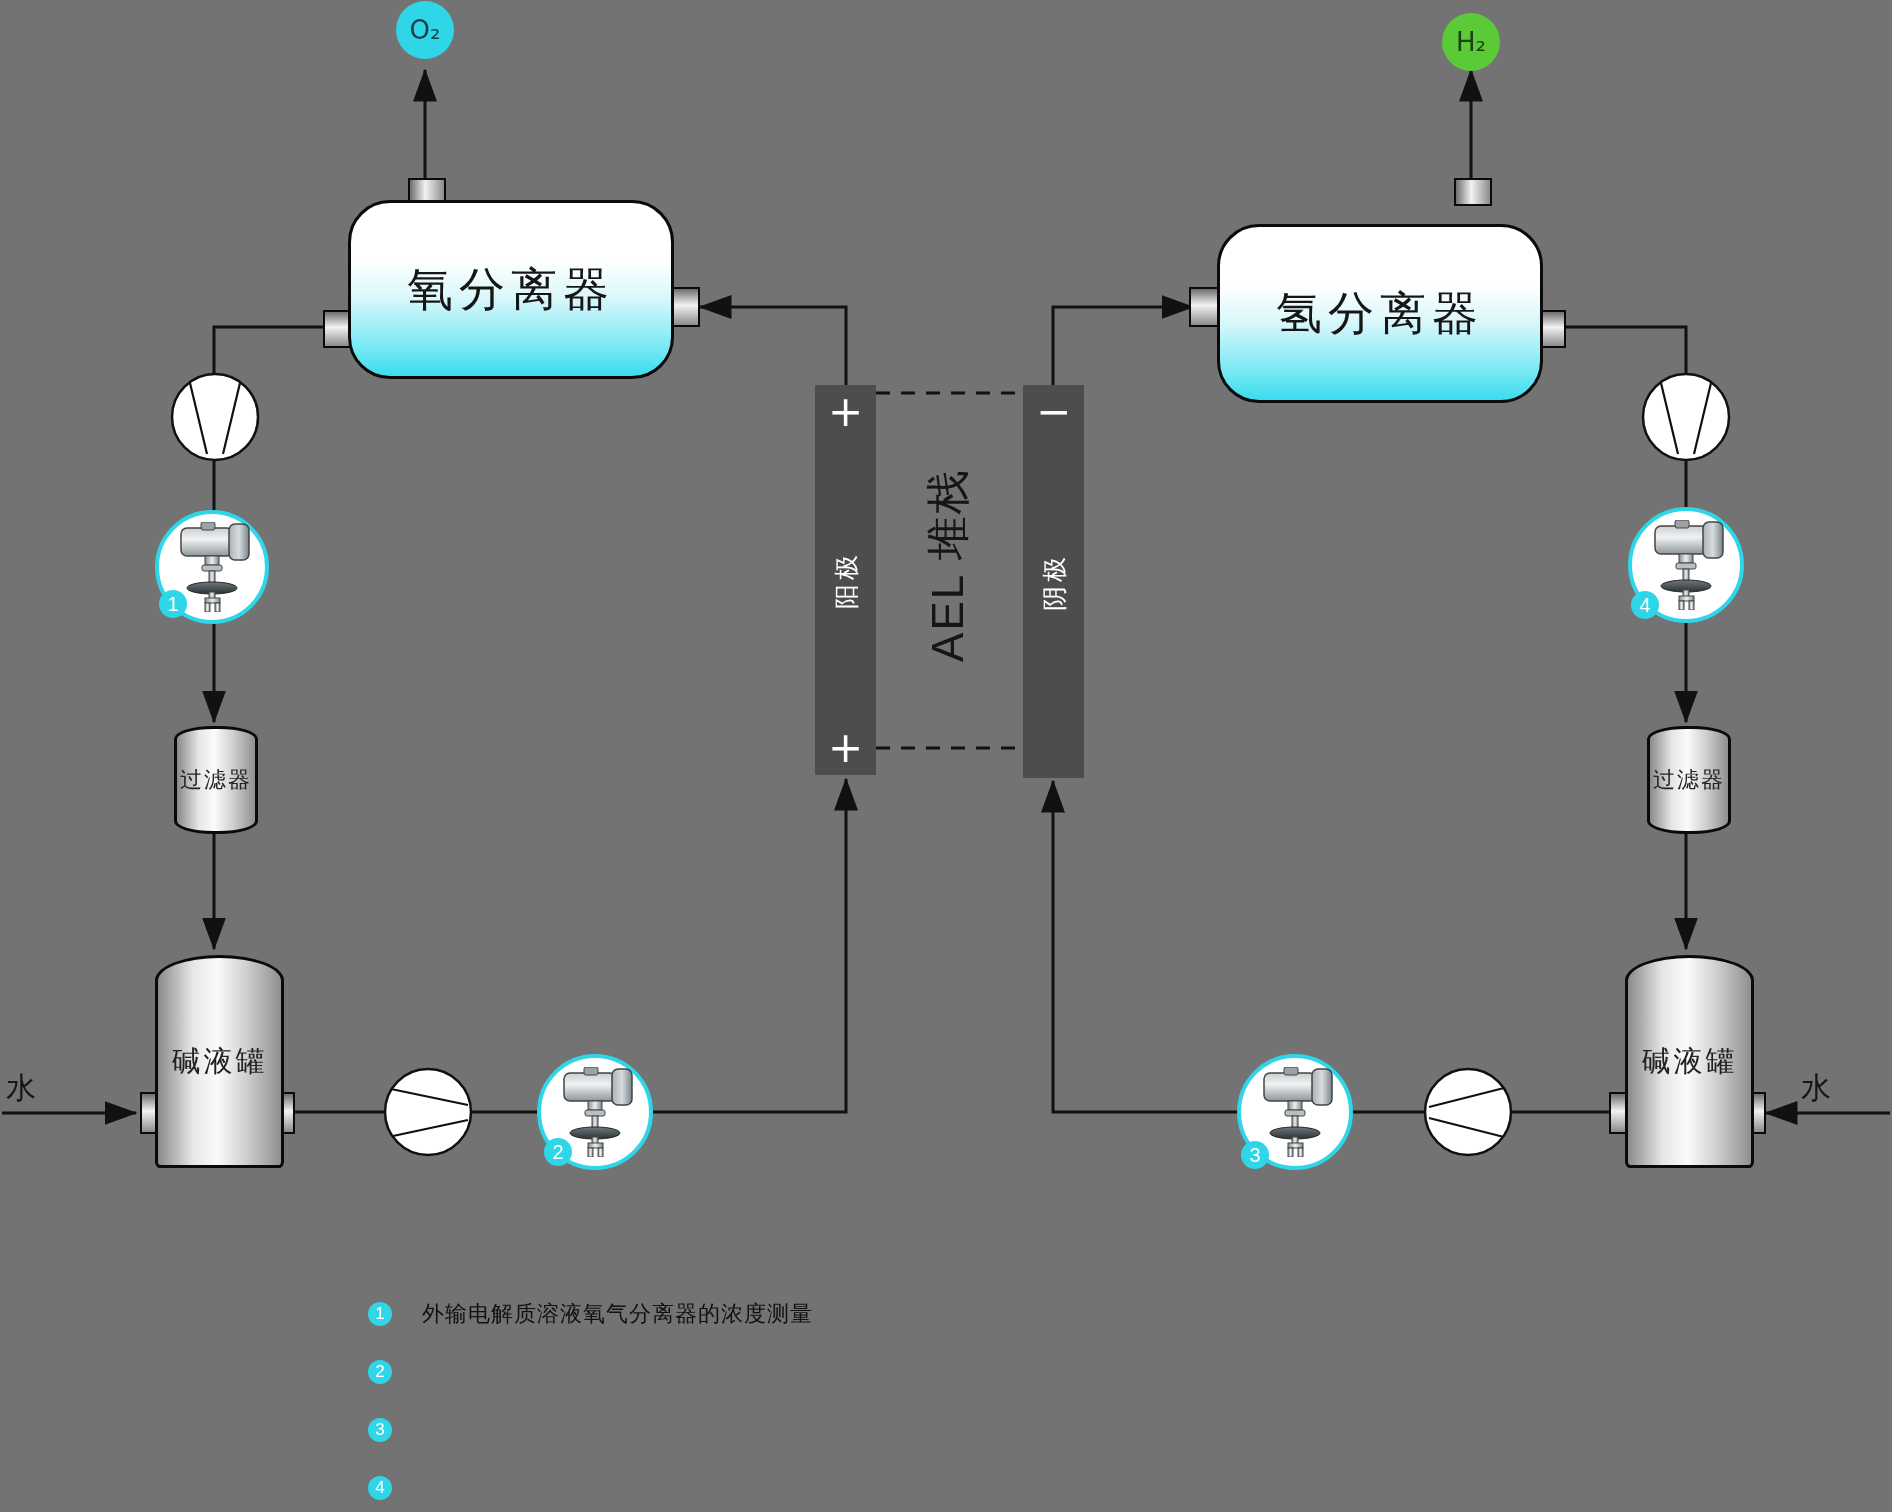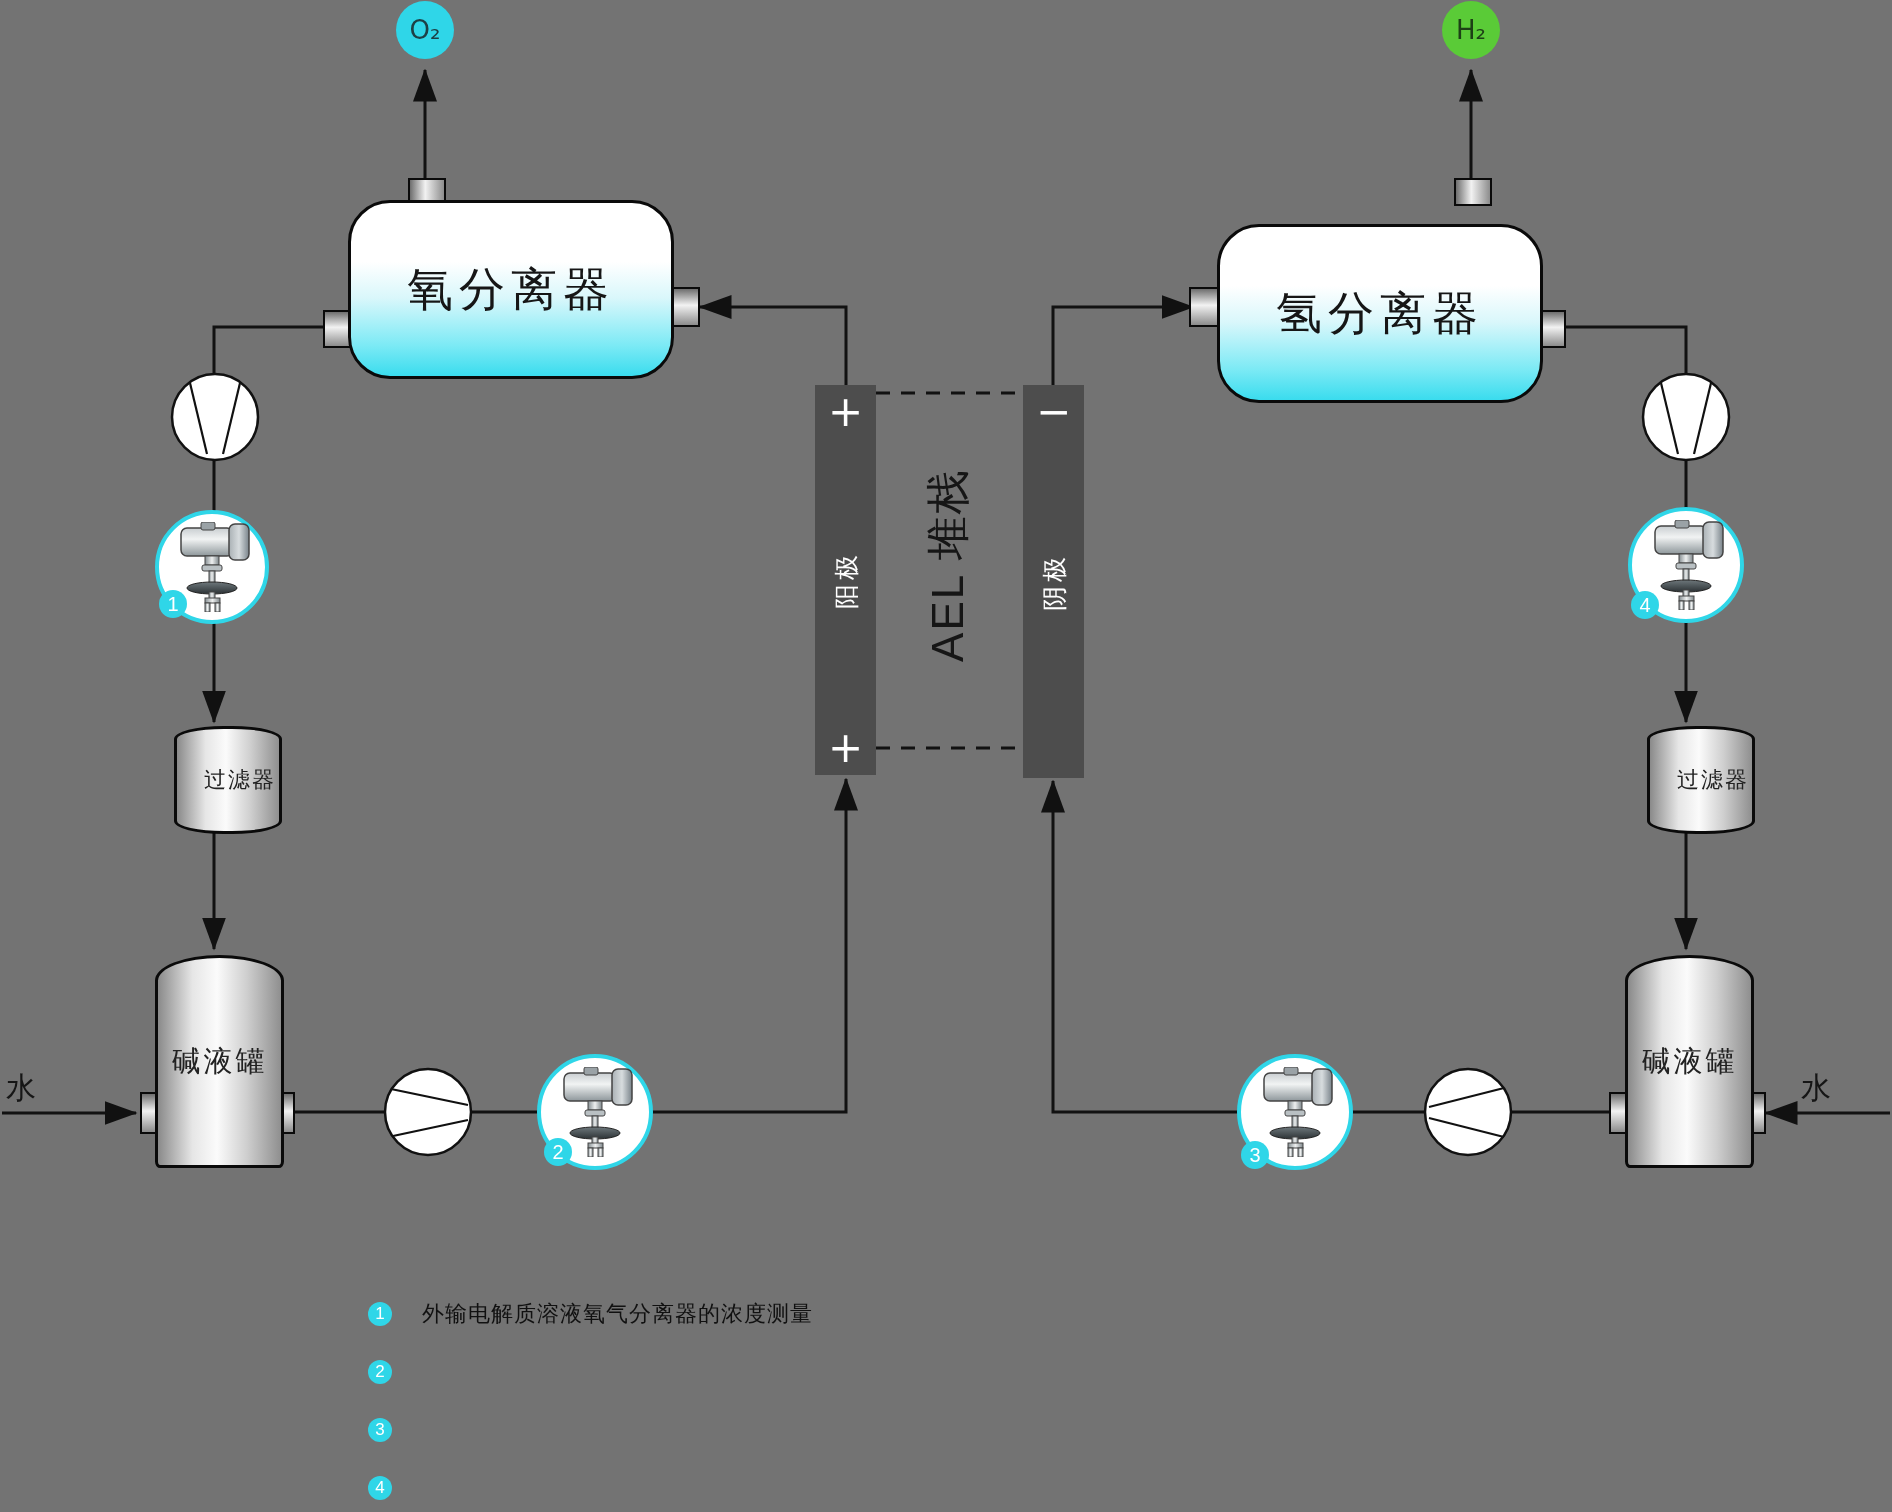--- a/index.html
+++ b/index.html
@@ -5,21 +5,21 @@
   html,body{margin:0;padding:0;background:#fff;}
   #canvas{position:relative;width:1892px;height:1512px;background:#737373;overflow:hidden;
           font-family:"Liberation Serif",serif;color:#111;}
   .abs{position:absolute;}
   svg.wires{position:absolute;left:0;top:0;}
 
   
   .gas{width:58px;height:58px;border-radius:50%;display:flex;align-items:center;justify-content:center;
        font-family:"DejaVu Sans",sans-serif;font-size:26px;color:#1d4046;}
   .gas.o2{background:var(--cyan,#2fd6e8);}
-  .gas.h2{background:var(--green,#5acb37);color:#1d4016;}
+  .gas.h2{background:var(--green,#5acb37);color:#1d4016;margin-top:12px;}
 
   
   .sep{border:3px solid #0a0a0a;border-radius:42px;
        background:linear-gradient(180deg,#ffffff 0%,#ffffff 34%,#d9f7fb 55%,#7deaf5 82%,#3adcee 100%);
        display:flex;align-items:center;justify-content:center;}
   .sep .title{font-size:46px;letter-spacing:6px;color:#161616;}
 
   
   .nozzle{background:linear-gradient(90deg,#6e6e6e,#f2f2f2 45%,#8c8c8c);border:2px solid #0a0a0a;}
   .nozzle.h{background:linear-gradient(180deg,#6e6e6e,#f2f2f2 45%,#8c8c8c);}
@@ -33,21 +33,21 @@
   .bar .elabel{position:absolute;left:50%;top:50%;transform:translate(-50%,-50%) rotate(-90deg);
                white-space:nowrap;color:#fff;font-size:25px;letter-spacing:4px;}
 
   .stacklabel{width:220px;height:50px;transform:rotate(-90deg);text-align:center;
               font-family:"Liberation Sans",sans-serif;font-size:44px;letter-spacing:2px;color:#161616;
               line-height:50px;white-space:nowrap;}
 
   
   .metal{background:linear-gradient(90deg,#8a8a8a 0%,#e6e6e6 28%,#fbfbfb 48%,#cfcfcf 72%,#8f8f8f 100%);
          border:3px solid #0a0a0a;display:flex;align-items:center;justify-content:center;}
-  .filter{border-radius:46% 46% 46% 46% / 12% 12% 12% 12%;padding-left:24px;}
+  .filter{border-radius:46% 46% 46% 46% / 12% 12% 12% 12%;}
   .filter .flabel{font-size:22px;letter-spacing:2px;color:#222;}
   .tank{border-radius:50% 50% 4% 4% / 12% 12% 3% 3%;}
   .tank .tlabel{font-size:29px;letter-spacing:3px;color:#222;}
 
   .waterlabel{font-size:30px;color:#161616;}
 
   
   .numbadge{border-radius:50%;background:var(--cyan,#2fd6e8);color:#fff;
             font-family:"Liberation Sans",sans-serif;display:flex;align-items:center;justify-content:center;}
   .numbadge.big{width:28px;height:28px;font-size:20px;}

